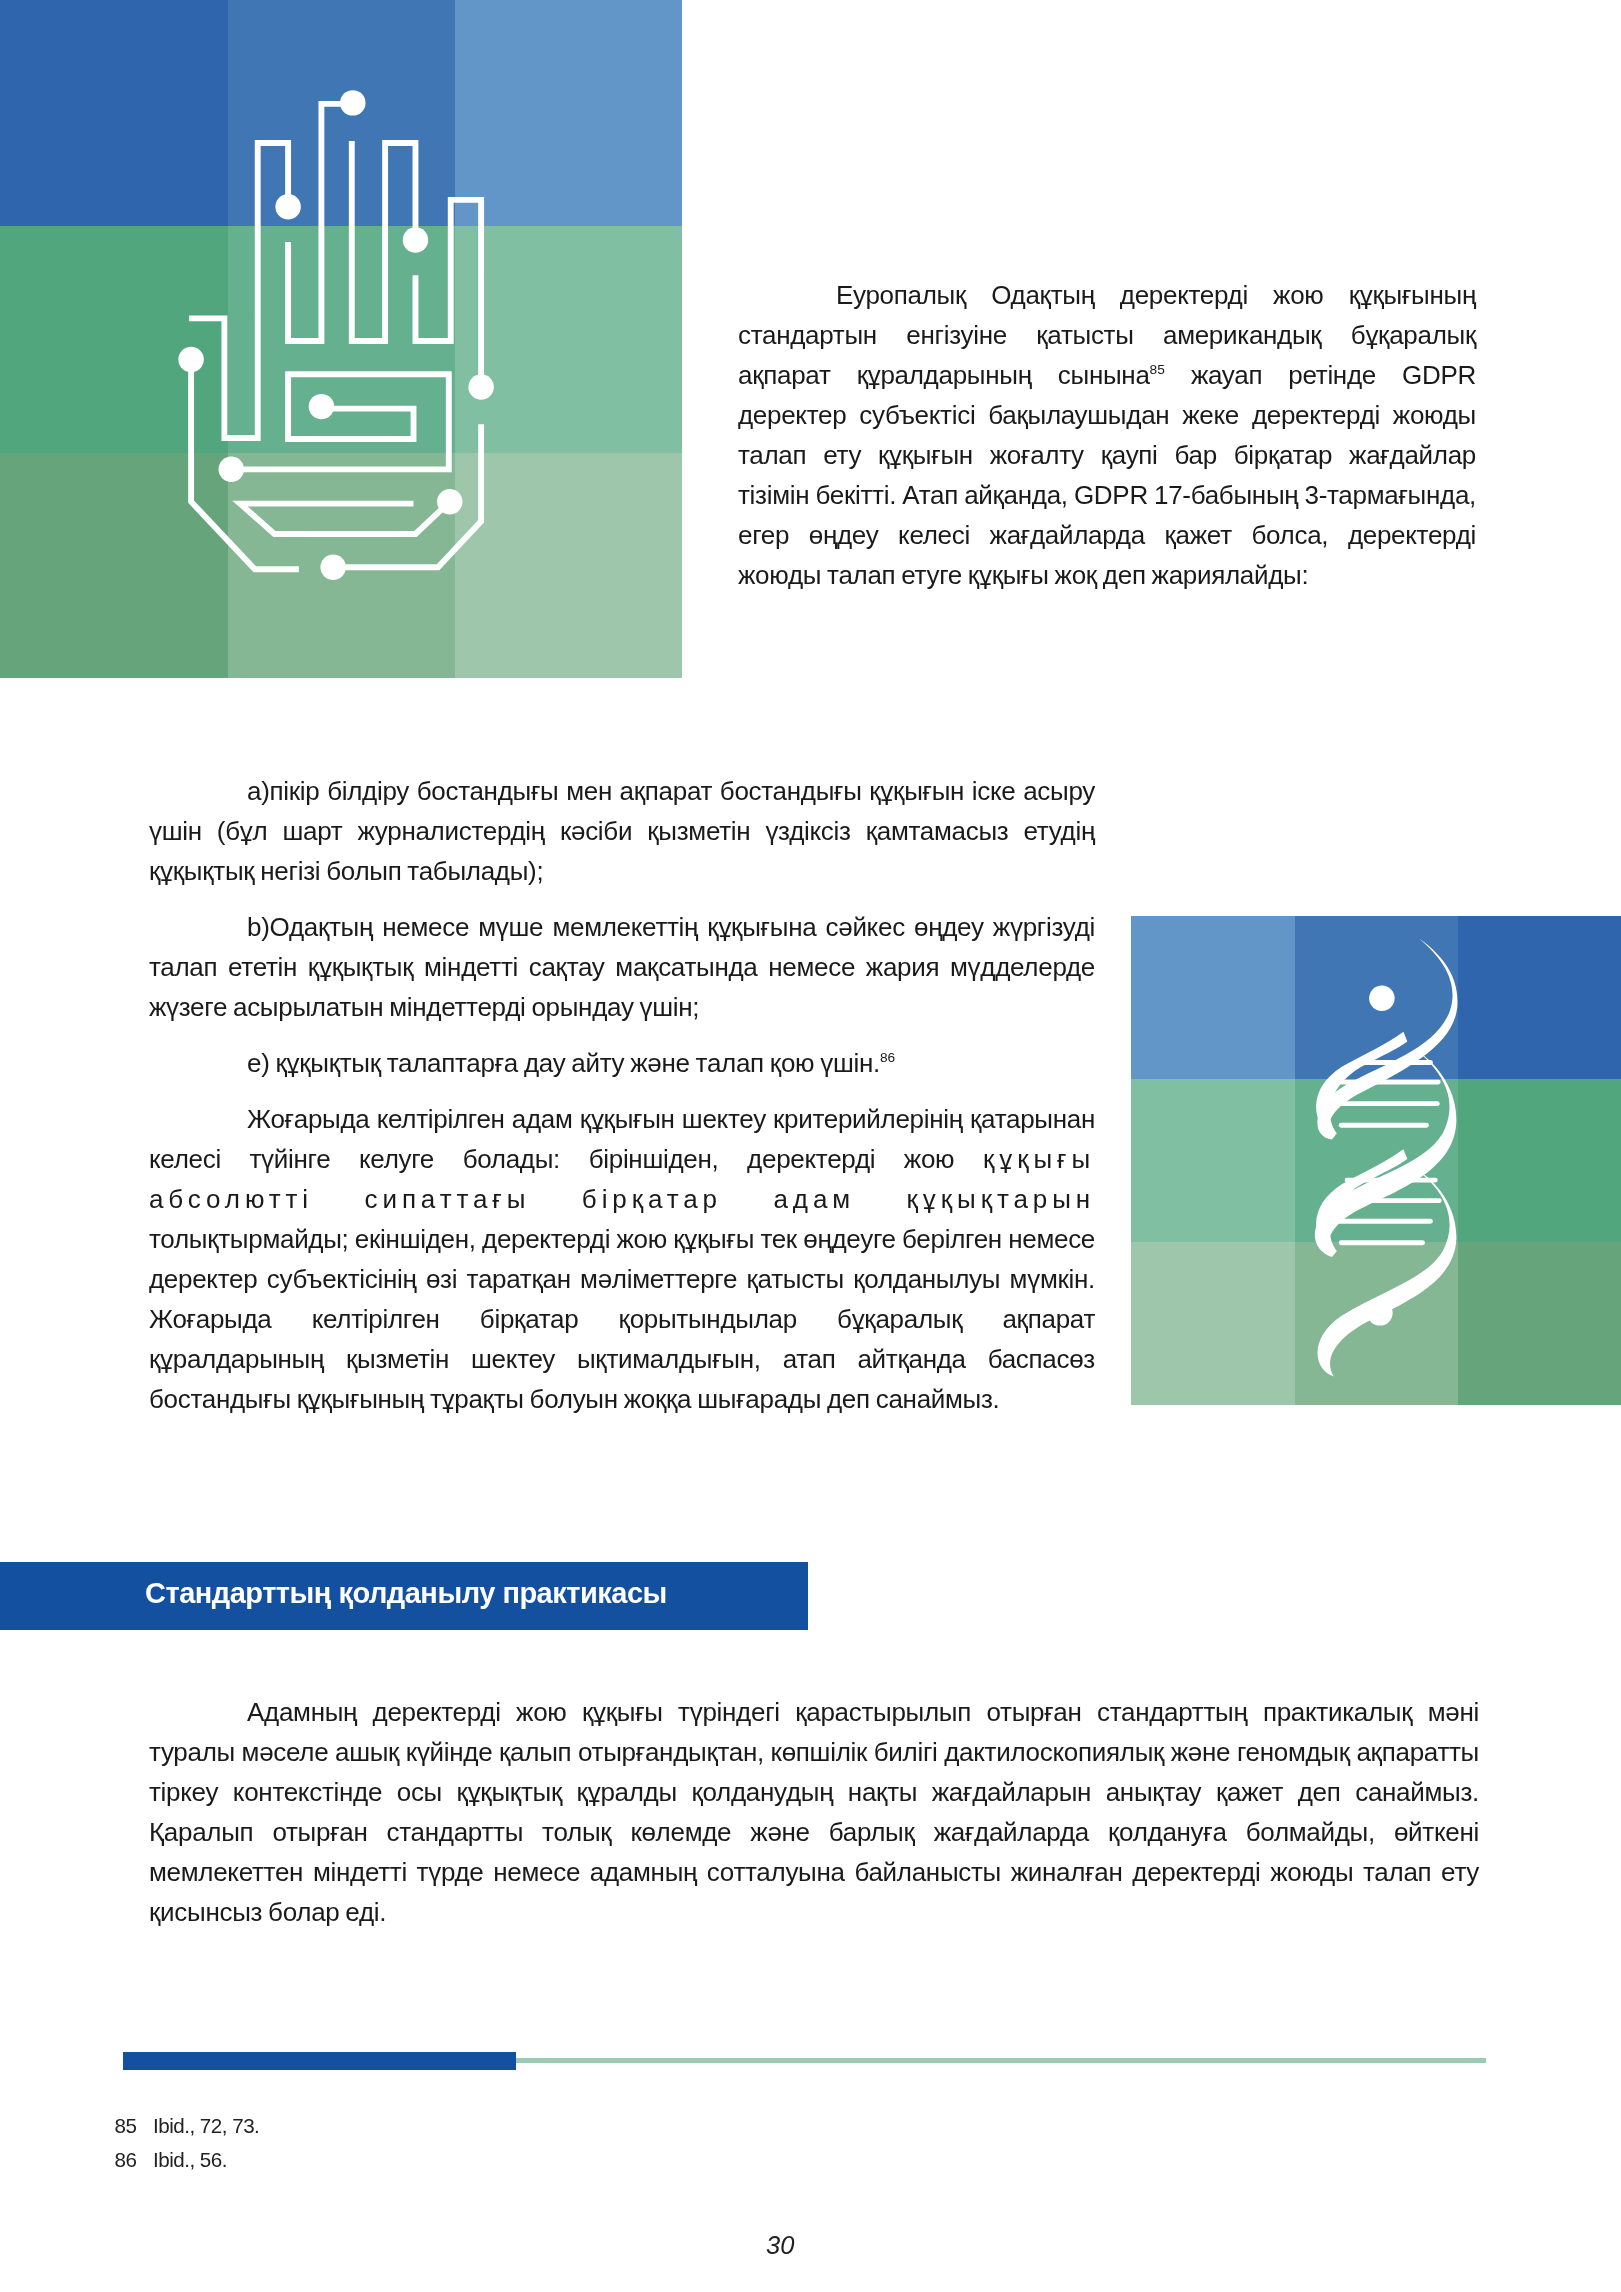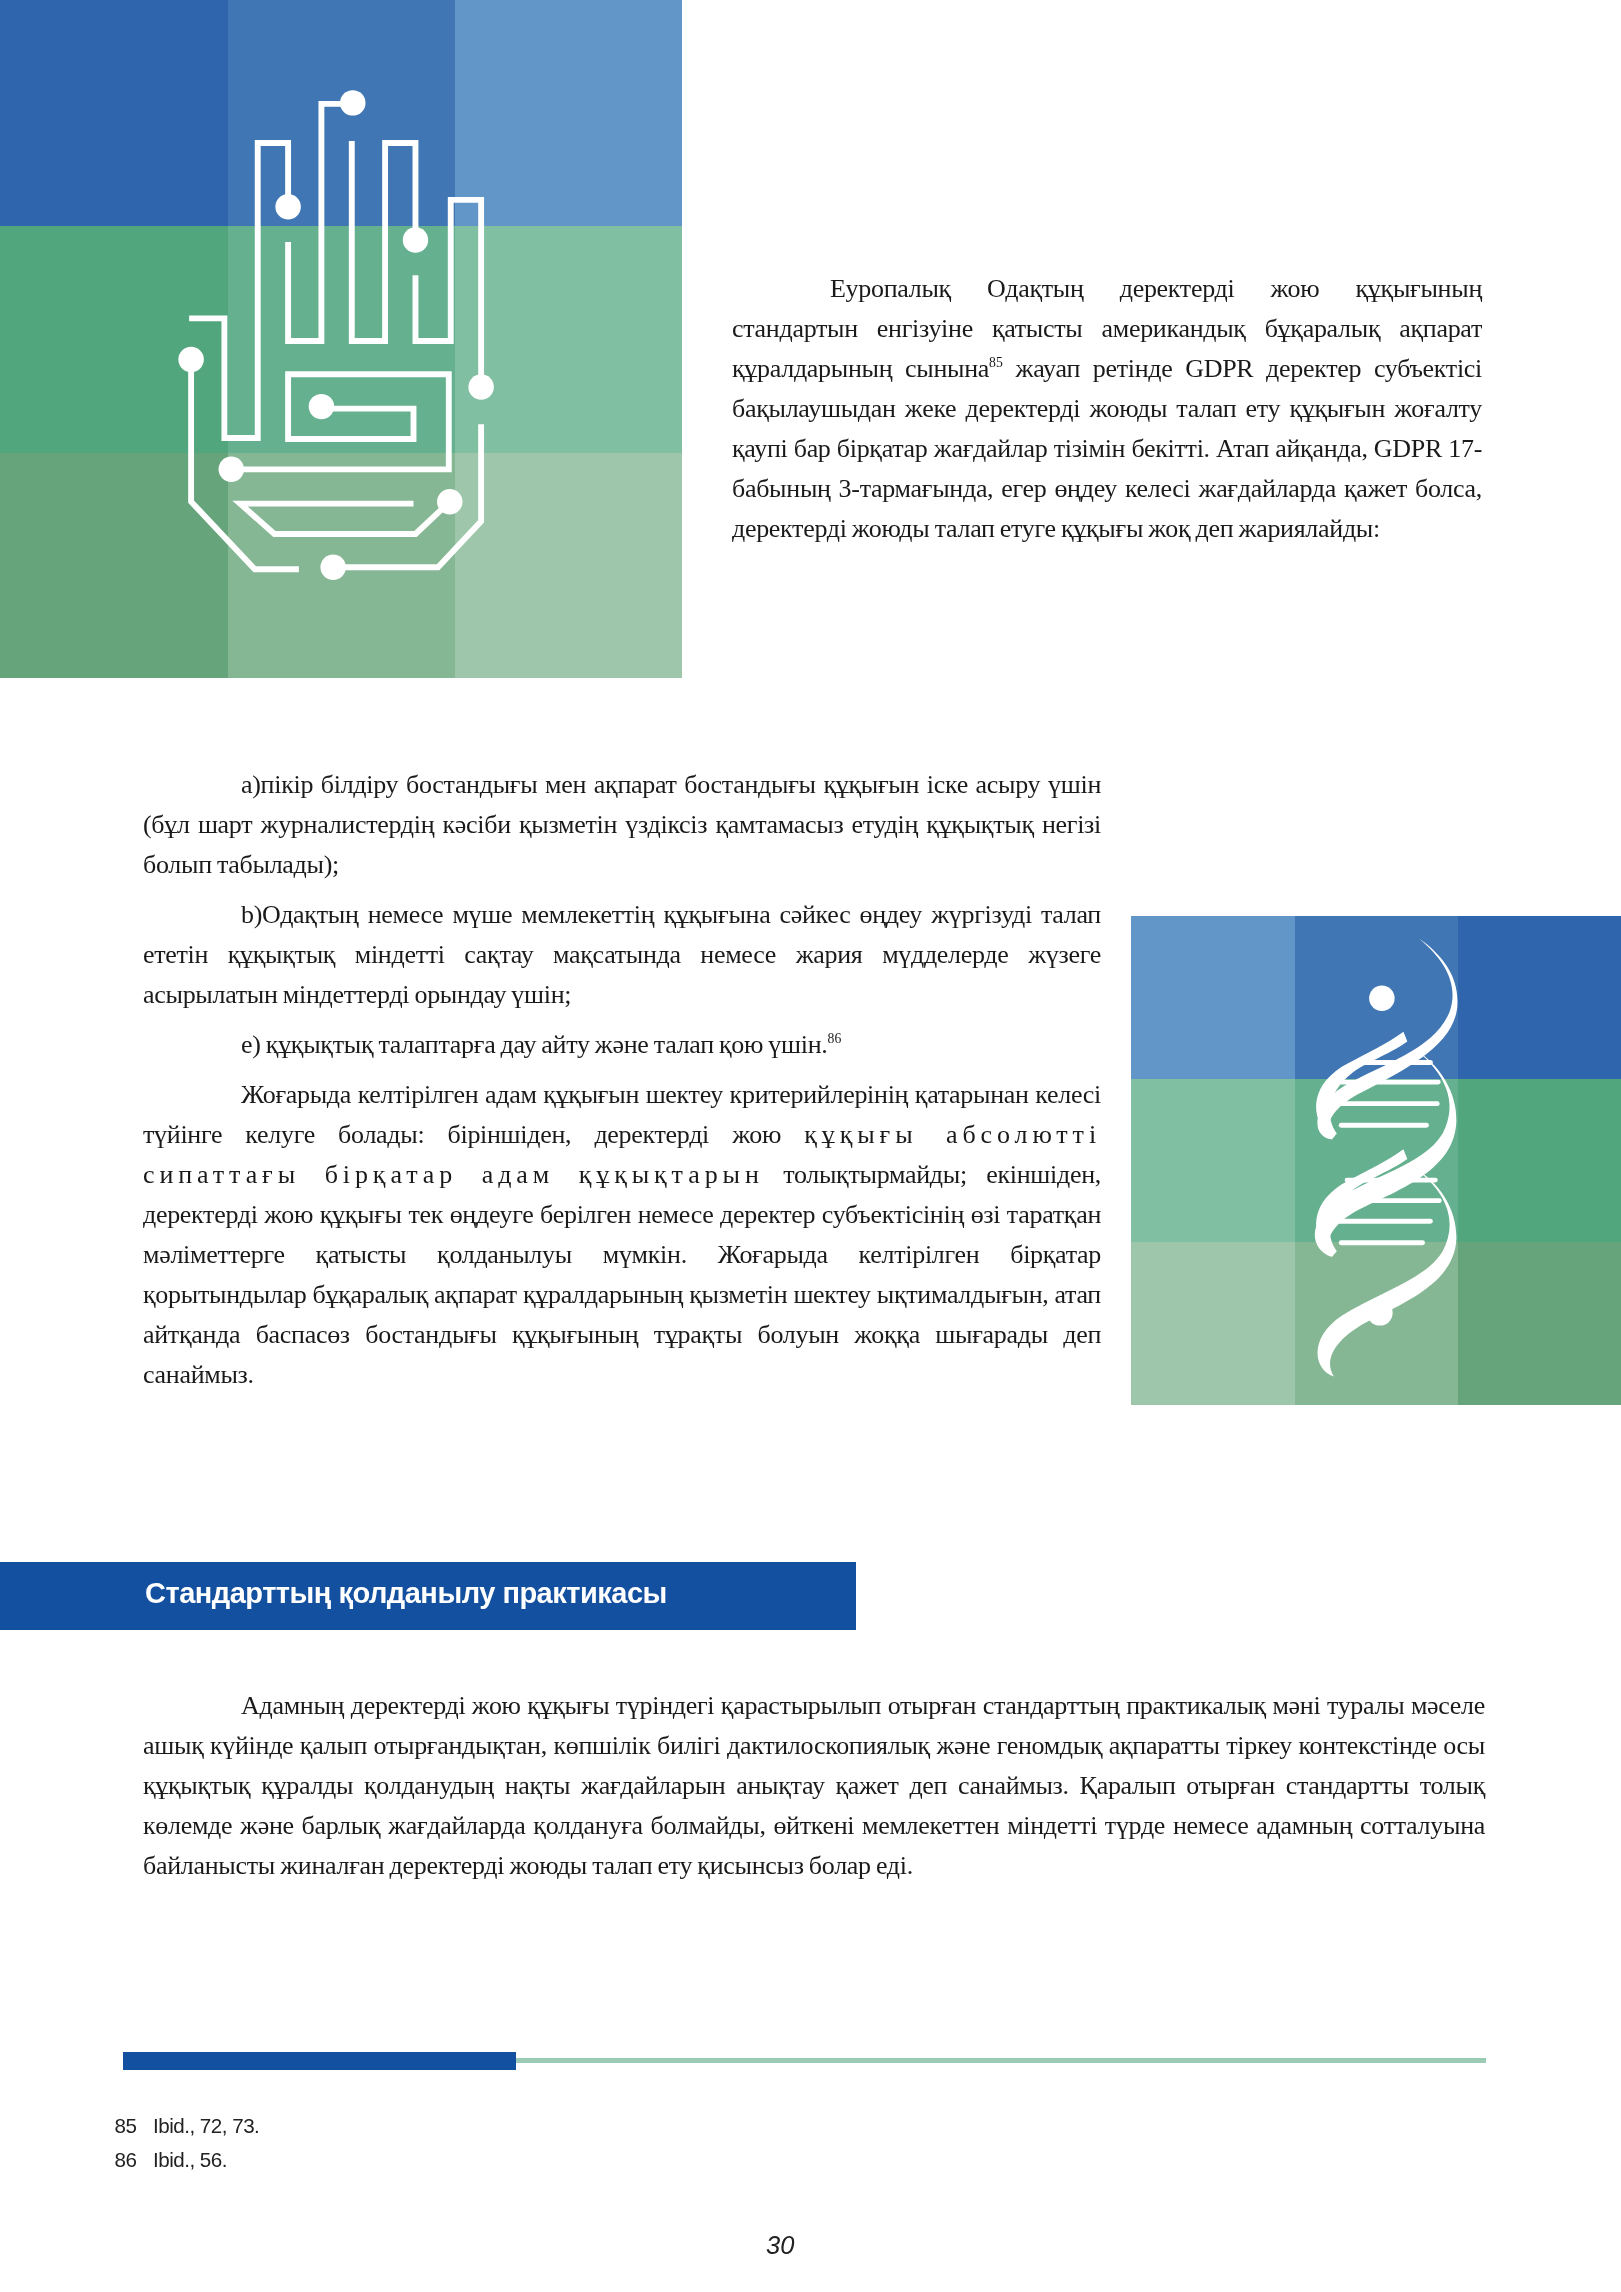--- a/index.html
+++ b/index.html
@@ -7,28 +7,28 @@
          font-family:"Liberation Sans", "DejaVu Sans", sans-serif; color:#1a1a1a; }
   .grid { position:absolute; display:grid; }
   .grid .cell { width:100%; height:100%; }
   #hand-block { left:0; top:0; width:683px; height:679px;
                 grid-template-columns:228px 227px 227px; grid-template-rows:226px 227px 225px; }
   #dna-block { left:1131px; top:916px; width:490px; height:488px;
                grid-template-columns:164px 163px 164px; grid-template-rows:163px 163px 163px; }
   .overlay { position:absolute; left:0; top:0; pointer-events:none; }
   .para { position:absolute; font-size:26px; line-height:40px; text-align:justify;
           text-align-last:left; letter-spacing:-0.3px; word-spacing:-1px; }
-  .para p { margin:10px; text-indent:98px;font-family:Liberation Serif, serif; }
+  .para p { margin:16px; text-indent:98px; }
   #intro { left:722px; top:259px; width:770px; }
   #body-block { left:133px; top:755px; width:978px; }
   #practice { left:133px; top:1676px; width:1362px; }
   .para sup { font-size:13.7px; line-height:0; vertical-align:super; letter-spacing:0; }
   .spaced { letter-spacing:4.9px; }
   #section-heading { position:absolute; left:0; top:1562px; width:808px; height:68px;
-                     background:#1450a0;padding-left:48px; }
+                     background:#1450a0; }
   #section-heading span { position:absolute; left:145px; top:14.7px; color:#ffffff;
                           font-weight:bold; font-size:29px; letter-spacing:-0.5px; }
   #rule-blue { position:absolute; left:123px; top:2052px; width:393px; height:17.6px; background:#1450a0; }
   #rule-green { position:absolute; left:516px; top:2058px; width:970px; height:4.9px; background:#9ccbb5; }
   .footnote { position:absolute; left:98px; font-size:20.6px; letter-spacing:-0.5px; color:#222;text-align:center; }
   .footnote .fn-num { display:inline-block; width:55px; }
   #fn-85 { top:2114px; }
   #fn-86 { top:2148px; }
   #page-number { position:absolute; left:766px; top:2231px; font-size:25.5px; color:#222;font-style:italic; }
 </style>

